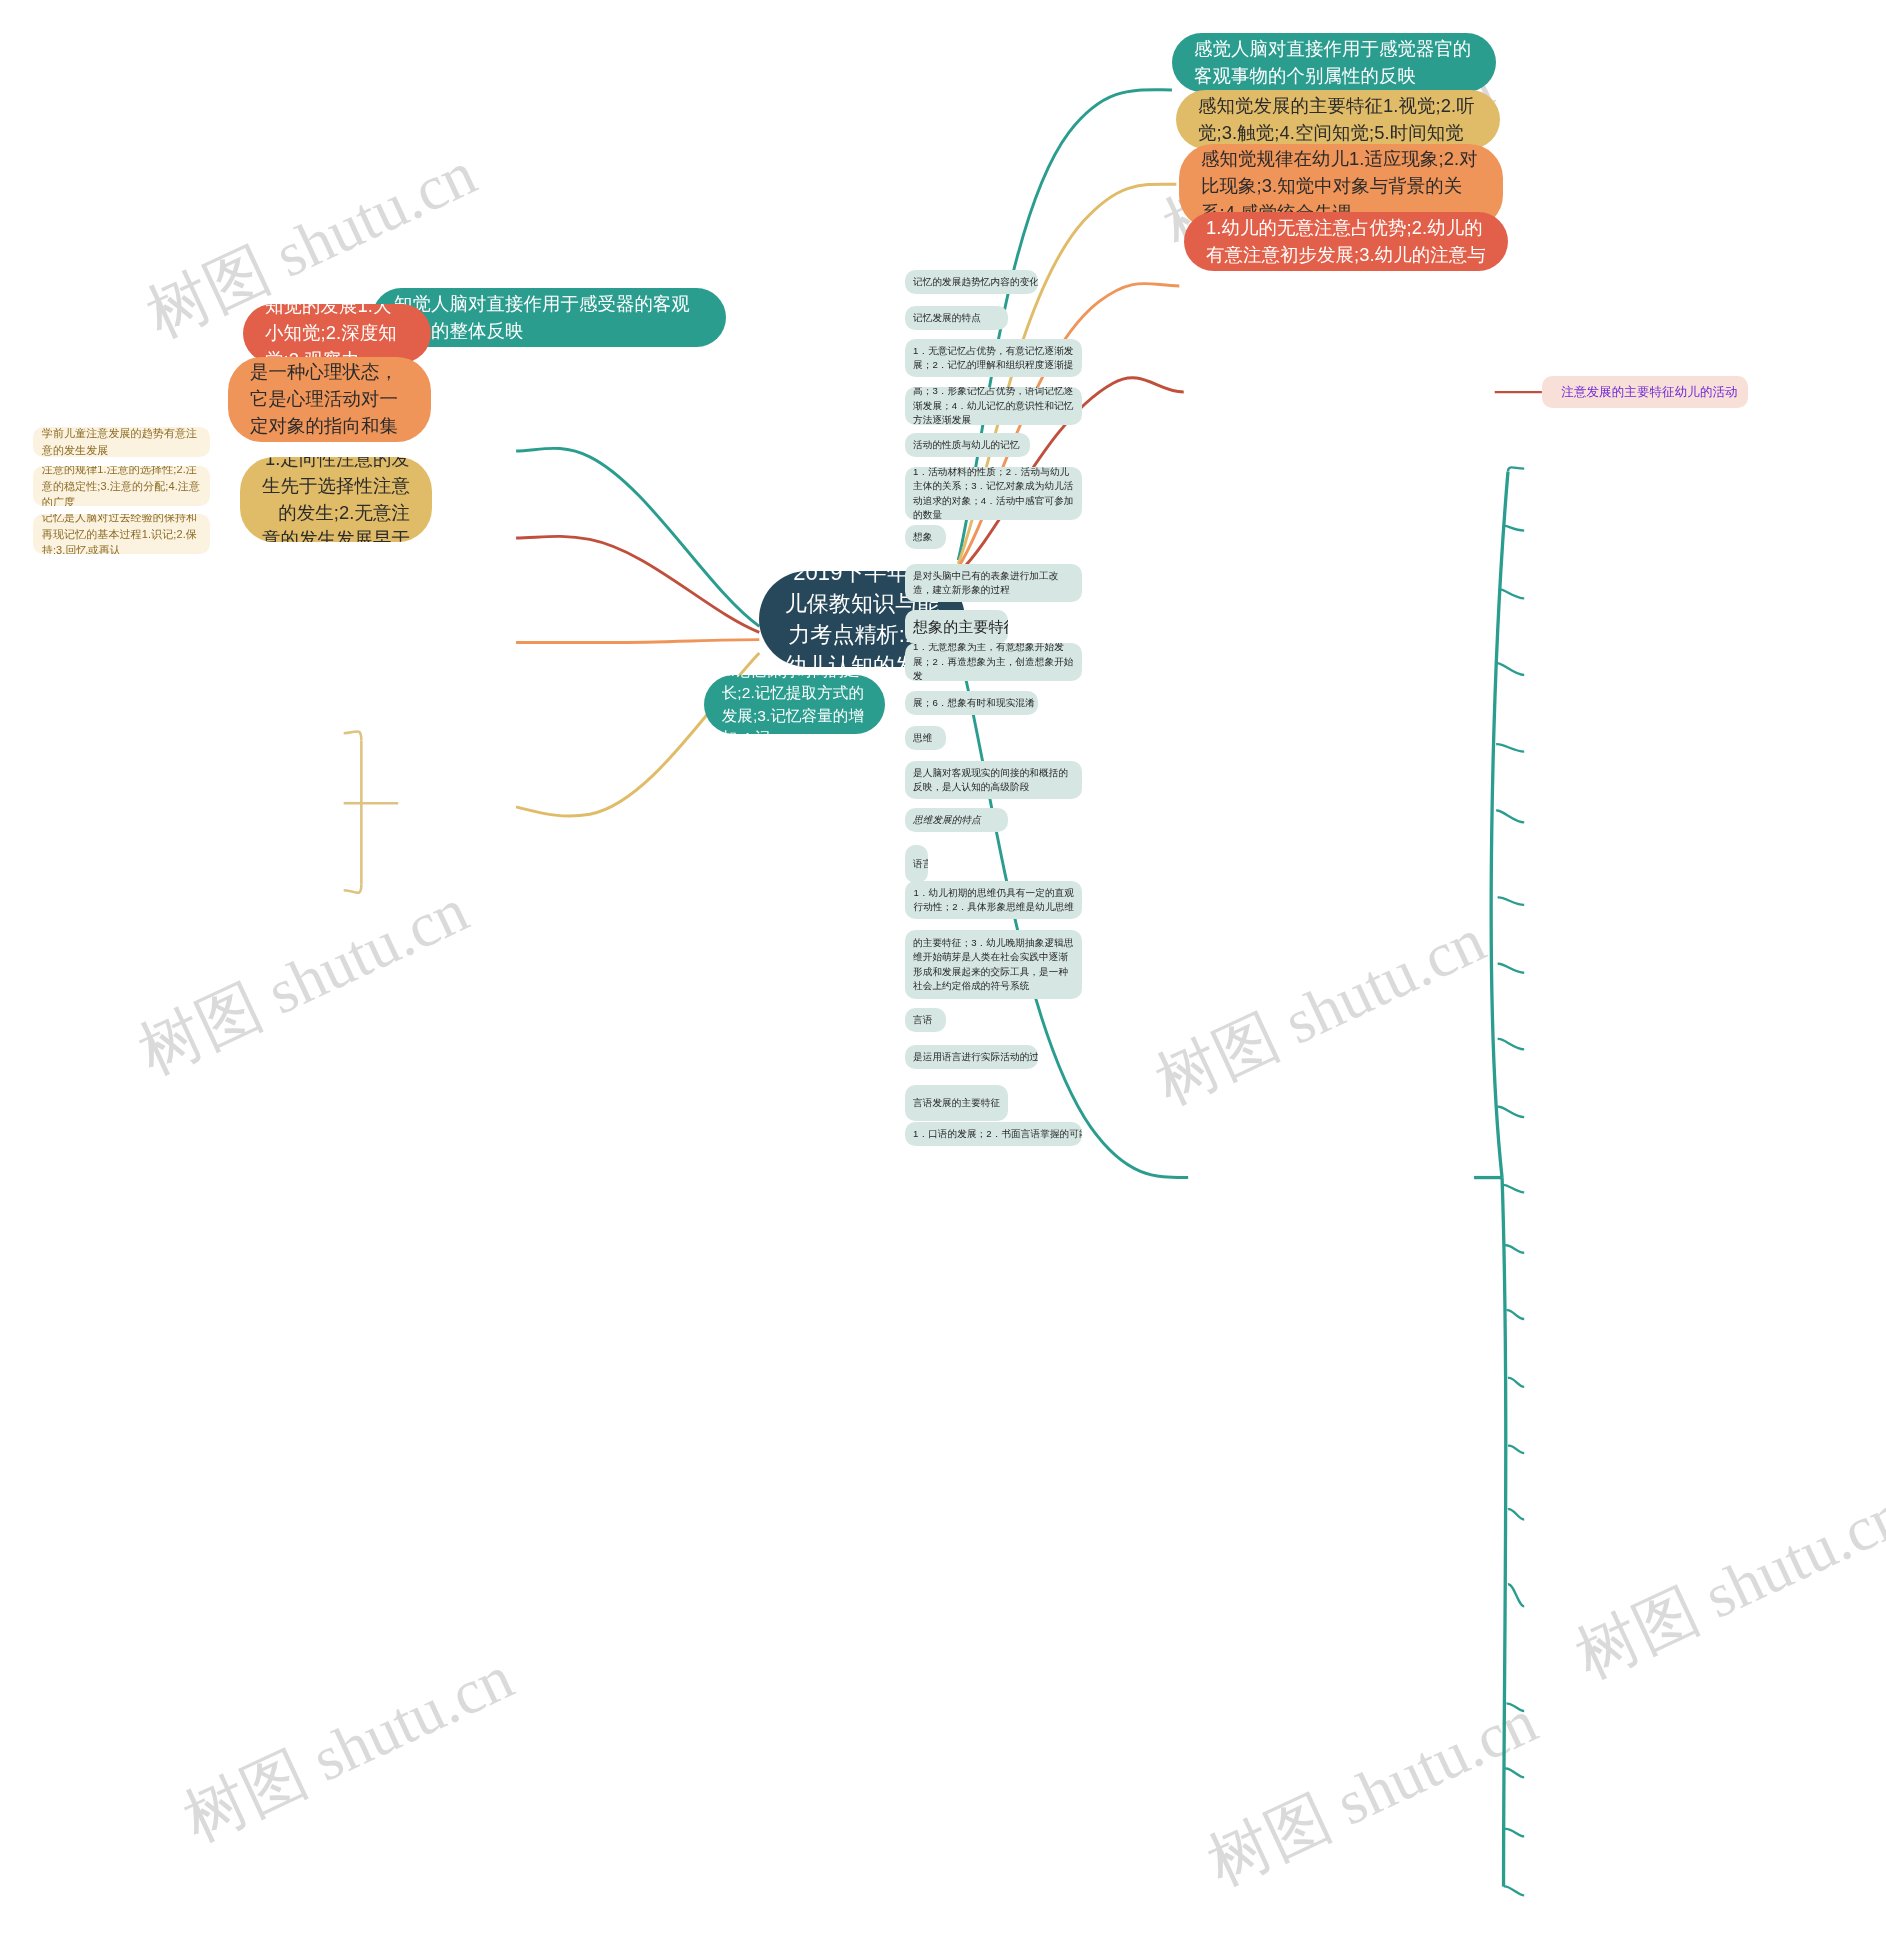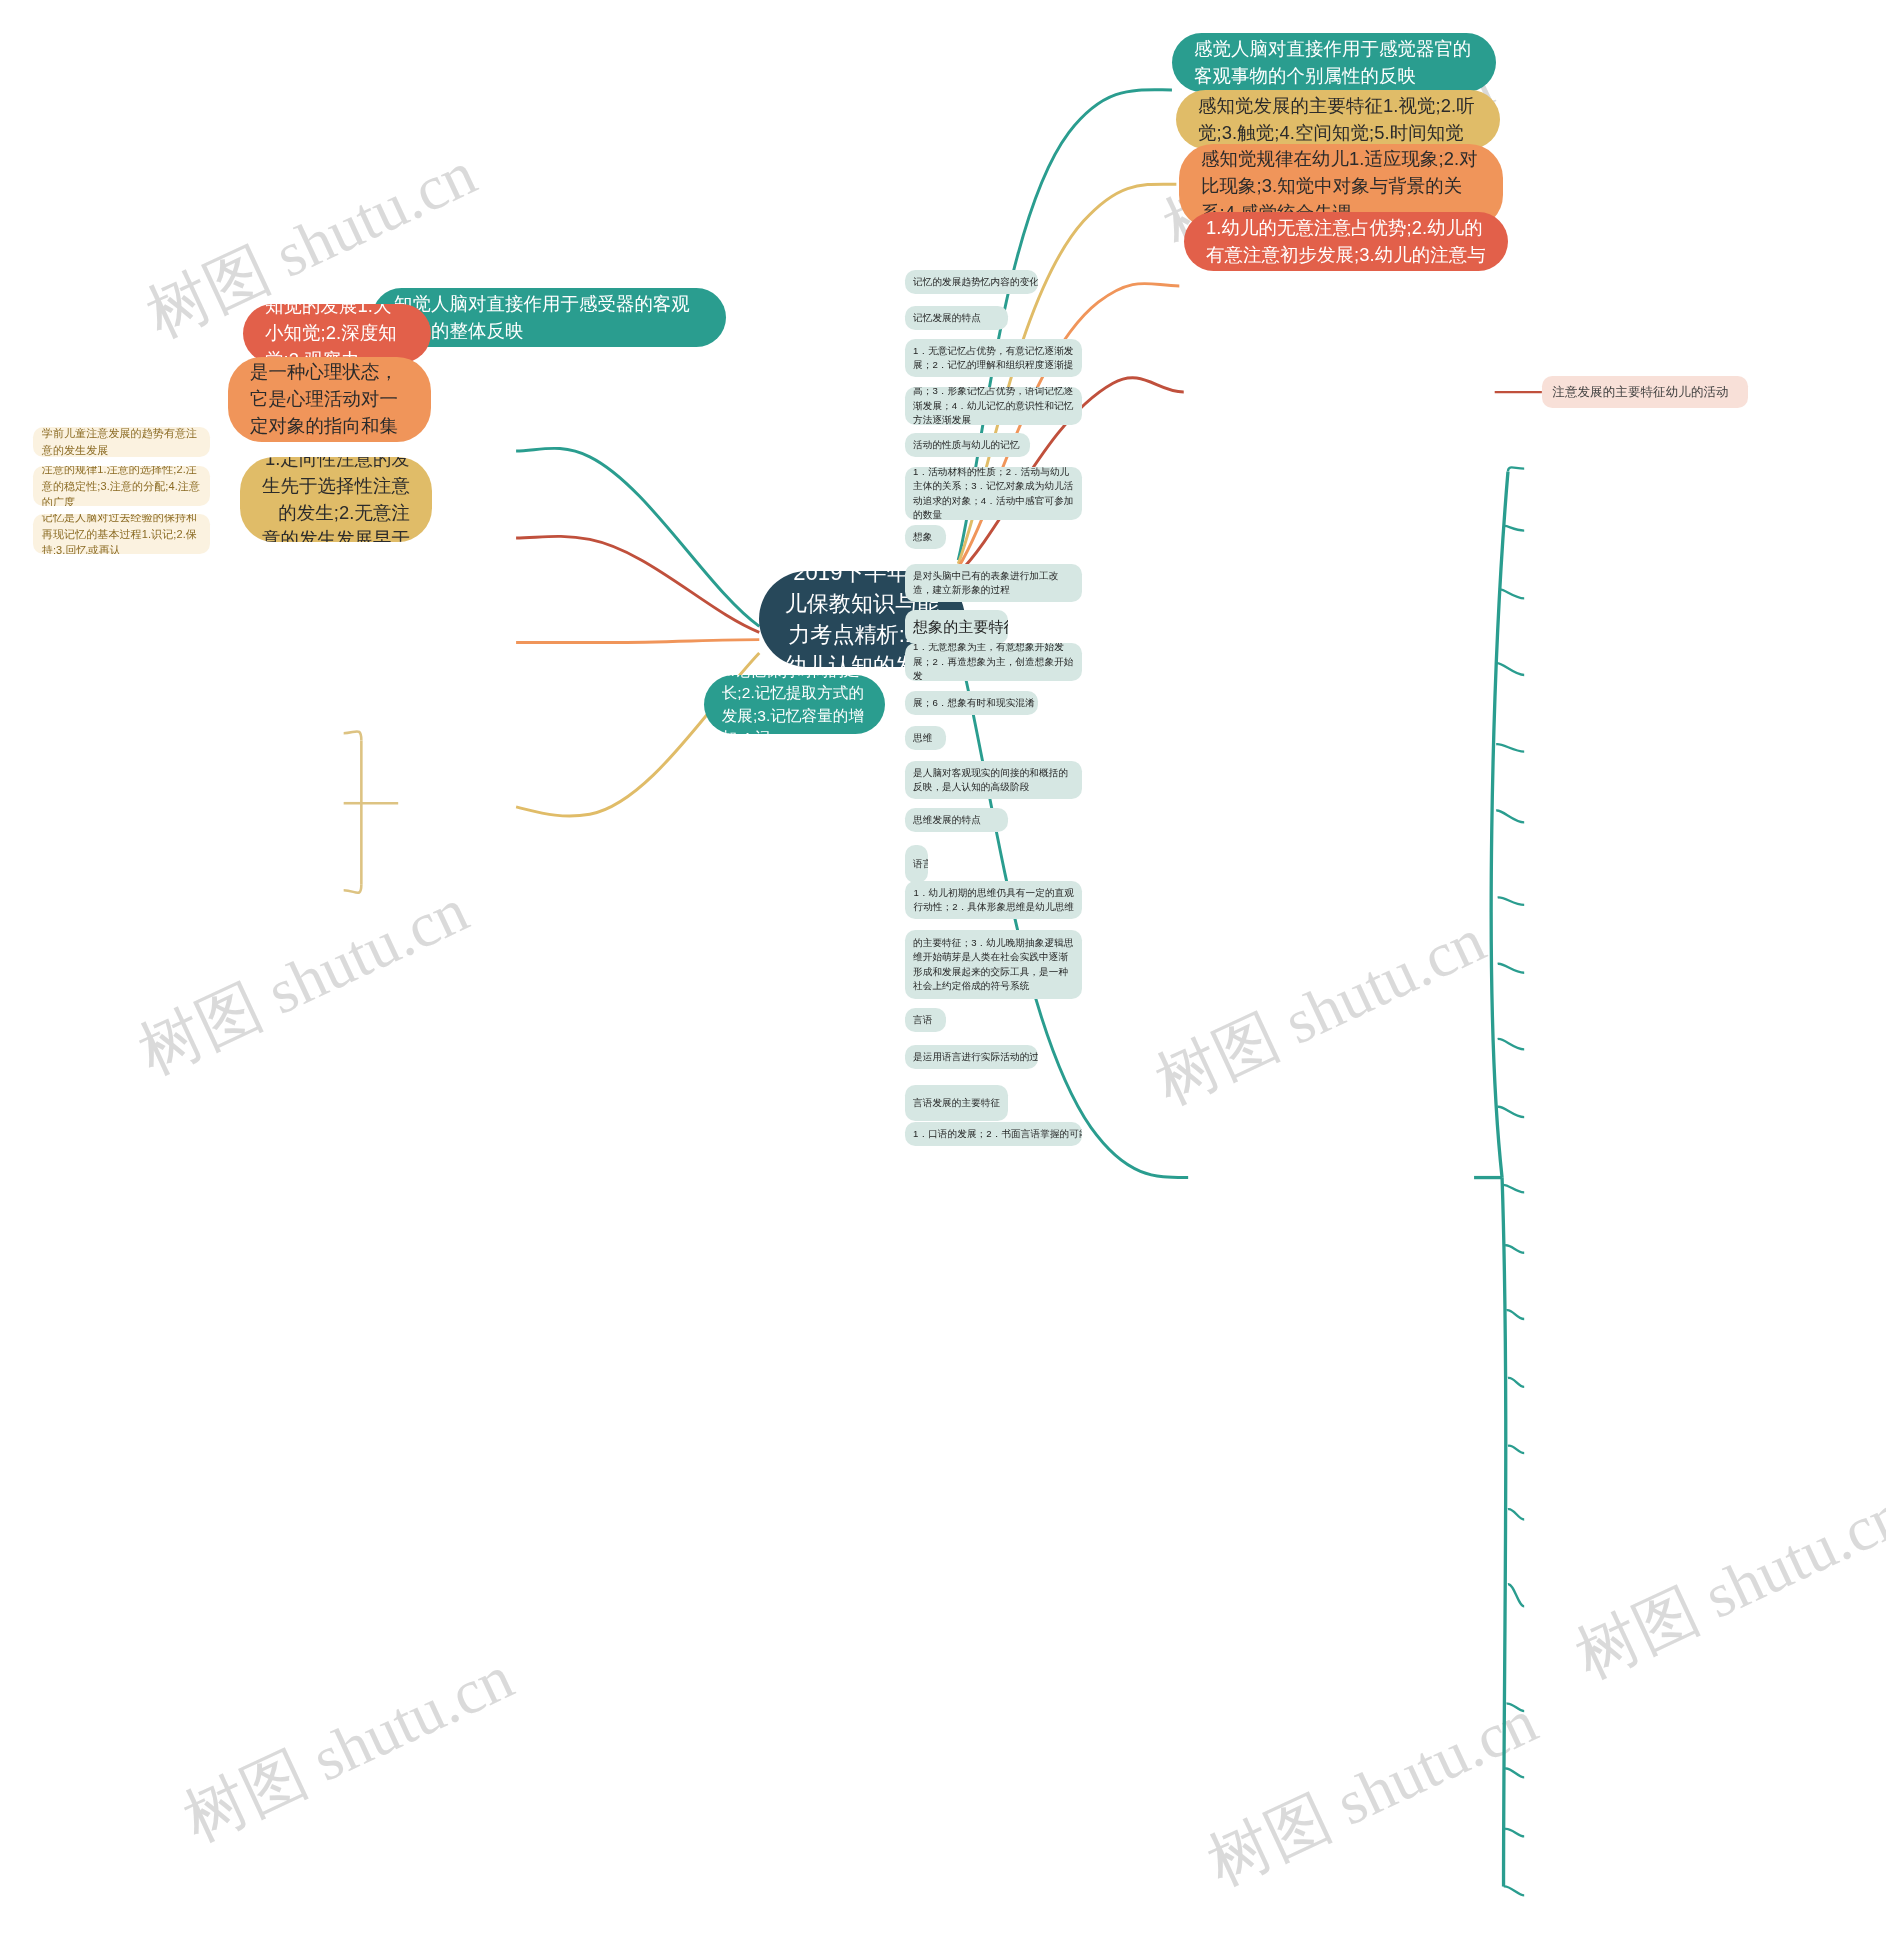--- a/index.html
+++ b/index.html
@@ -81,21 +81,21 @@
   .node.pill.red    { background: #e2604a; color: #ffffff; }
   
   .node.chip {
     border-radius: 10.3px;
     font-size: 14px;
     padding: 8px 13.3px;
     line-height: 1.5;
   }
   .node.chip.mint  { background: #d6e7e3; color: #1f1f1f; }
   .node.chip.cream { background: #fbf2e0; color: #8a6a22; }
-  .node.chip.blush { background: #f8e0d8; color: #404040; }
+  .node.chip.blush { background: #f8e0d8; color: #6d28d9; justify-content: flex-end; }
 </style>
 </head>
 <body>
 
 <div id="canvas">
 
   <div id="watermarks">
     <div class="wm" style="left:133px; top:280px;">树图 shutu.cn</div>
     <div class="wm" style="left:1150px; top:192px;">树图 shutu.cn</div>
     <div class="wm" style="left:125px; top:1017px;">树图 shutu.cn</div>
@@ -236,21 +236,21 @@
     </div>
     <div class="node chip mint" style="left:905px; top:691px; width:133px; height:23.6px; font-size:9.6px; padding:4.4px 8px; white-space:nowrap;">
       <span>展；6．想象有时和现实混淆</span>
     </div>
     <div class="node chip mint" style="left:905px; top:726px; width:41px; height:23.6px; font-size:9.6px; padding:4.4px 8px; white-space:nowrap;">
       <span>思维</span>
     </div>
     <div class="node chip mint" style="left:905px; top:761px; width:177px; height:38px; font-size:9.6px; padding:5.2px 8px;">
       <span>是人脑对客观现实的间接的和概括的反映，是人认知的高级阶段</span>
     </div>
-    <div class="node chip mint" style="left:905px; top:808px; width:103px; height:23.6px; font-size:9.6px; padding:4.4px 8px; white-space:nowrap;">
+    <div class="node chip mint" style="left:905px; top:808px; width:103px; height:23.6px; font-size:9.6px; padding:4.4px 8px; white-space:nowrap;font-style:italic;">
       <span>思维发展的特点</span>
     </div>
     <div class="node chip mint" style="left:905px; top:845px; width:23px; height:23.6px; font-size:9.6px; padding:19px 8px; white-space:nowrap;">
       <span>语言</span>
     </div>
     <div class="node chip mint" style="left:905px; top:881px; width:177px; height:38px; font-size:9.6px; padding:5.2px 8px;text-align:right;">
       <span>1．幼儿初期的思维仍具有一定的直观行动性；2．具体形象思维是幼儿思维</span>
     </div>
     <div class="node chip mint" style="left:905px; top:930px; width:177px; height:69px; font-size:9.6px; padding:5.2px 8px;">
       <span>的主要特征；3．幼儿晚期抽象逻辑思维开始萌芽是人类在社会实践中逐渐形成和发展起来的交际工具，是一种社会上约定俗成的符号系统</span>

